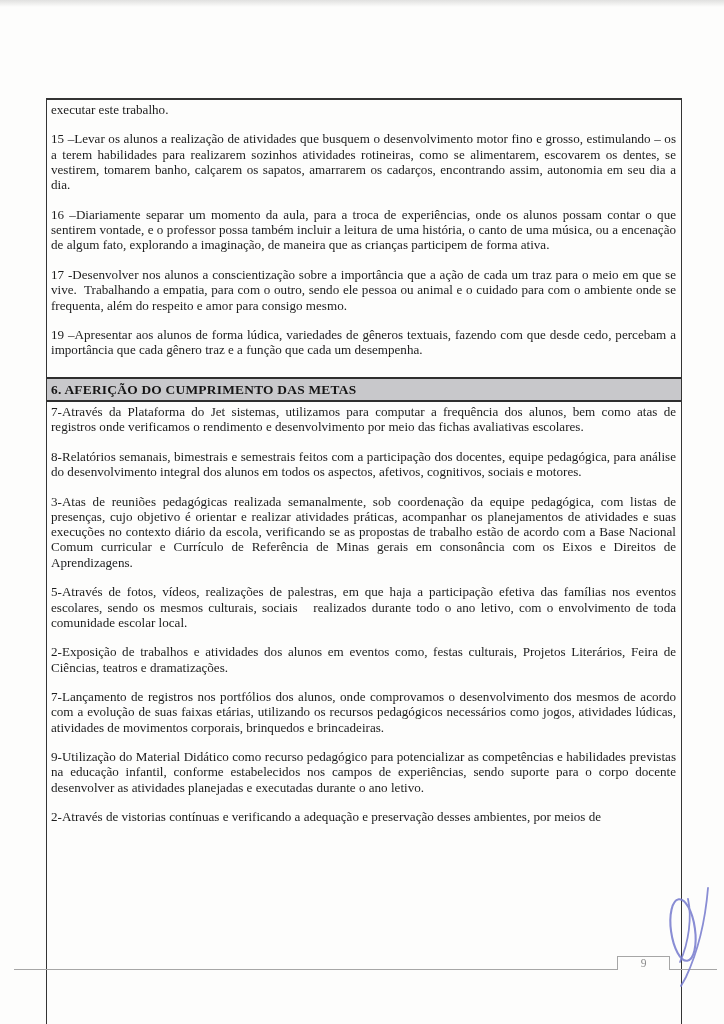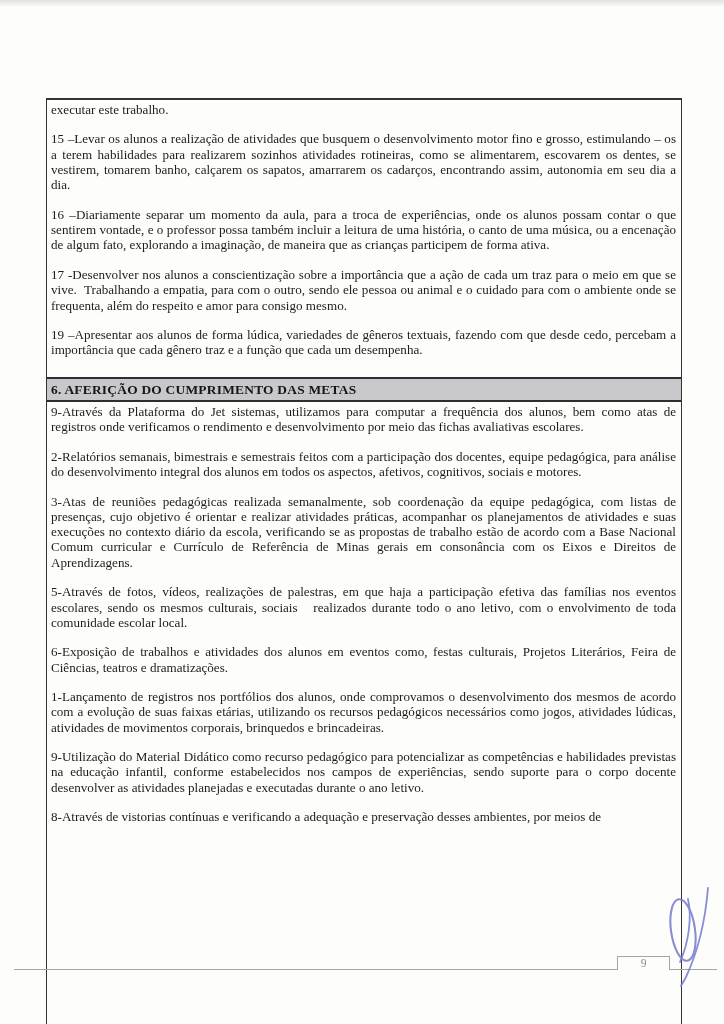--- a/index.html
+++ b/index.html
@@ -86,28 +86,28 @@
       <p class="para">executar este trabalho.</p>
       <p class="para">15 –Levar os alunos a realização de atividades que busquem o desenvolvimento motor fino e grosso, estimulando – os a terem habilidades para realizarem sozinhos atividades rotineiras, como se alimentarem, escovarem os dentes, se vestirem, tomarem banho, calçarem os sapatos, amarrarem os cadarços, encontrando assim, autonomia em seu dia a dia.</p>
       <p class="para">16 –Diariamente separar um momento da aula, para a troca de experiências, onde os alunos possam contar o que sentirem vontade, e o professor possa também incluir a leitura de uma história, o canto de uma música, ou a encenação de algum fato, explorando a imaginação, de maneira que as crianças participem de forma ativa.</p>
       <p class="para">17 -Desenvolver nos alunos a conscientização sobre a importância que a ação de cada um traz para o meio em que se vive.&nbsp; Trabalhando a empatia, para com o outro, sendo ele pessoa ou animal e o cuidado para com o ambiente onde se frequenta, além do respeito e amor para consigo mesmo.</p>
       <p class="para">19 –Apresentar aos alunos de forma lúdica, variedades de gêneros textuais, fazendo com que desde cedo, percebam a importância que cada gênero traz e a função que cada um desempenha.</p>
     </div>
 
     <div class="header-row">6. AFERIÇÃO DO CUMPRIMENTO DAS METAS</div>
 
     <div class="row-b">
-      <p class="para">9-Através da Plataforma do Jet sistemas, utilizamos para computar a frequência dos alunos, bem como atas de registros onde verificamos o rendimento e desenvolvimento por meio das fichas avaliativas escolares.</p>
-      <p class="para">2-Relatórios semanais, bimestrais e semestrais feitos com a participação dos docentes, equipe pedagógica, para análise do desenvolvimento integral dos alunos em todos os aspectos, afetivos, cognitivos, sociais e motores.</p>
+      <p class="para">7-Através da Plataforma do Jet sistemas, utilizamos para computar a frequência dos alunos, bem como atas de registros onde verificamos o rendimento e desenvolvimento por meio das fichas avaliativas escolares.</p>
+      <p class="para">8-Relatórios semanais, bimestrais e semestrais feitos com a participação dos docentes, equipe pedagógica, para análise do desenvolvimento integral dos alunos em todos os aspectos, afetivos, cognitivos, sociais e motores.</p>
       <p class="para">3-Atas de reuniões pedagógicas realizada semanalmente, sob coordenação da equipe pedagógica, com listas de presenças, cujo objetivo é orientar e realizar atividades práticas, acompanhar os planejamentos de atividades e suas execuções no contexto diário da escola, verificando se as propostas de trabalho estão de acordo com a Base Nacional Comum curricular e Currículo de Referência de Minas gerais em consonância com os Eixos e Direitos de Aprendizagens.</p>
       <p class="para">5-Através de fotos, vídeos, realizações de palestras, em que haja a participação efetiva das famílias nos eventos escolares, sendo os mesmos culturais, sociais&nbsp;&nbsp; realizados durante todo o ano letivo, com o envolvimento de toda comunidade escolar local.</p>
-      <p class="para">6-Exposição de trabalhos e atividades dos alunos em eventos como, festas culturais, Projetos Literários, Feira de Ciências, teatros e dramatizações.</p>
-      <p class="para">1-Lançamento de registros nos portfólios dos alunos, onde comprovamos o desenvolvimento dos mesmos de acordo com a evolução de suas faixas etárias, utilizando os recursos pedagógicos necessários como jogos, atividades lúdicas, atividades de movimentos corporais, brinquedos e brincadeiras.</p>
+      <p class="para">2-Exposição de trabalhos e atividades dos alunos em eventos como, festas culturais, Projetos Literários, Feira de Ciências, teatros e dramatizações.</p>
+      <p class="para">7-Lançamento de registros nos portfólios dos alunos, onde comprovamos o desenvolvimento dos mesmos de acordo com a evolução de suas faixas etárias, utilizando os recursos pedagógicos necessários como jogos, atividades lúdicas, atividades de movimentos corporais, brinquedos e brincadeiras.</p>
       <p class="para">9-Utilização do Material Didático como recurso pedagógico para potencializar as competências e habilidades previstas na educação infantil, conforme estabelecidos nos campos de experiências, sendo suporte para o corpo docente desenvolver as atividades planejadas e executadas durante o ano letivo.</p>
-      <p class="para">8-Através de vistorias contínuas e verificando a adequação e preservação desses ambientes, por meios de</p>
+      <p class="para">2-Através de vistorias contínuas e verificando a adequação e preservação desses ambientes, por meios de</p>
     </div>
 
   </div>
 
   <div class="footer-line-left"></div>
   <div class="page-tab">
     <span>9</span>
   </div>
   <div class="footer-line-right"></div>
 

